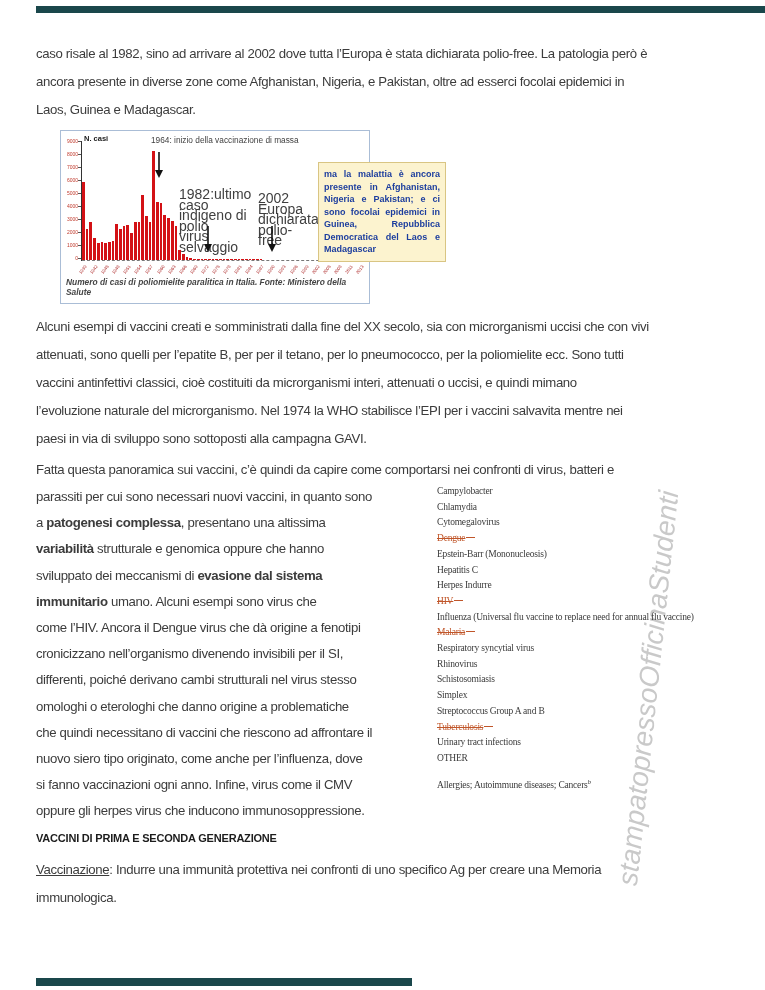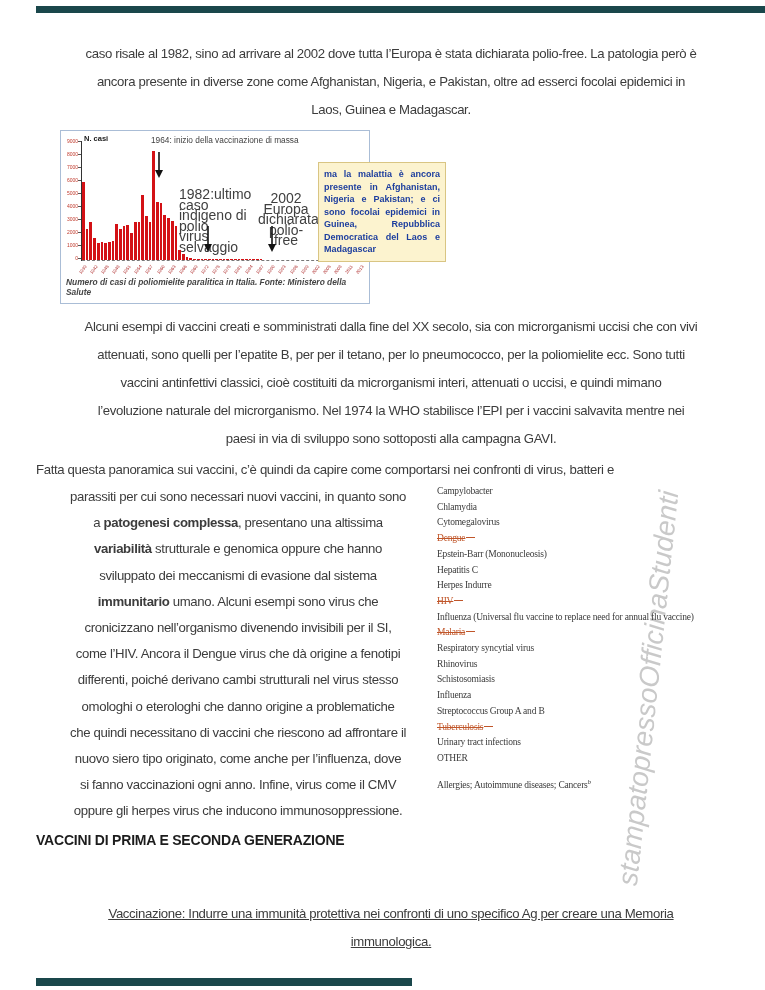--- a/index.html
+++ b/index.html
@@ -2,34 +2,34 @@
 <html><head>
 <meta charset="utf-8">
 <style>
   html,body{margin:0;padding:0;background:#fff;}
   #page{position:relative;width:765px;height:990px;background:#ffffff;overflow:hidden;
         font-family:"Liberation Sans",sans-serif;color:#3c3c3c;}
   .redact{position:absolute;background:#1a474b;}
   #redact-top{left:36px;top:6px;width:729px;height:7px;}
   #redact-bottom{left:36px;top:978px;width:376px;height:8px;}
   .body-text{position:absolute;font-size:13.2px;letter-spacing:-0.35px;line-height:28px;color:#3c3c3c;}
-  .body-text .line{white-space:nowrap;text-align:center;}
+  .body-text .line{white-space:nowrap;}
   #p1{left:36px;top:40px;width:710px;}
   #p2{left:36px;top:313px;width:710px;}
   #p3a{left:36px;top:456px;width:724px;}
   #p3b{left:36px;top:484px;width:404px;line-height:26.2px;}
   #p3b .line{white-space:normal;}
   
   #figure{position:absolute;left:60px;top:130px;width:308px;height:172px;border:1px solid #aabdd6;background:#fff;z-index:1;}
   .fig-inner{position:absolute;left:0;top:0;right:0;bottom:0;}
   #ncasi{position:absolute;left:23px;top:3px;font-size:7.5px;font-weight:bold;color:#1a1a1a;}
   #ann1964{position:absolute;left:90px;top:4px;font-size:8.3px;color:#3f3f3f;white-space:nowrap;}
   .ann-block{position:absolute;font-size:14px;line-height:10.5px;color:#3f3f3f;}
   #ann1982{left:118px;top:58px;width:70px;}
-  #ann2002{left:197px;top:62px;width:56px;text-align:center;}
+  #ann2002{left:197px;top:62px;width:56px;}
   .arrow{position:absolute;}
   #yaxis{position:absolute;left:20px;top:10px;width:1px;height:120px;background:#333;}
   #plot{position:absolute;left:21px;top:11px;width:277px;height:118px;border-bottom:1px dashed #777;
         display:flex;align-items:flex-end;gap:1px;}
   #plot .bar{flex:1 1 auto;background:#d31115;}
   .ytick-label{position:absolute;left:0;width:17px;text-align:right;font-size:5px;color:#c0392b;line-height:6px;}
   .ytick-mark{position:absolute;left:17px;width:3px;height:1px;background:#555;}
   .xtick-label{position:absolute;top:133px;width:16px;font-size:4.5px;color:#b03030;transform:rotate(-52deg);
         transform-origin:100% 0;text-align:right;white-space:nowrap;}
   #fig-caption{position:absolute;left:5px;top:146px;width:298px;font-size:8.4px;font-weight:bold;font-style:italic;color:#454545;}
@@ -41,22 +41,22 @@
         font-family:"Liberation Serif",serif;font-size:9.5px;letter-spacing:-0.2px;color:#3a3a3a;}
   #disease-list .disease{line-height:15.7px;white-space:nowrap;}
   #disease-list .struck{color:#c0562a;text-decoration:line-through;font-family:Liberation Serif, serif;}
   #disease-list .struck::after{content:"";display:inline-block;width:9px;border-top:1px solid #c0562a;vertical-align:3px;margin-left:1px;}
   #list-footer{margin-top:9px;line-height:13px;}
   #list-footer sup{font-size:7px;font-style:italic;}
   
   #watermark{position:absolute;left:612px;top:884px;z-index:0;transform:rotate(-84deg);transform-origin:0 0;
         font-size:28px;font-style:italic;color:#c9c9c9;white-space:nowrap;}
   
-  #heading{position:absolute;left:36px;top:832px;font-size:14px;font-weight:bold;letter-spacing:-0.2px;color:#1c1c1c;}
-  #vacc{left:36px;top:900px;width:710px;text-decoration:underline;}
+  #heading{position:absolute;left:36px;top:832px;font-size:11px;font-weight:bold;letter-spacing:-0.2px;color:#1c1c1c;}
+  #vacc{left:36px;top:856px;width:710px;}
   .u{text-decoration:underline;}
 </style>
 </head>
 <body>
 
 <div id="page">
 
   <div id="watermark">stampatopressoOfficinaStudenti</div>
 
   <div id="redact-top" class="redact"></div>
@@ -236,24 +236,24 @@
       <div class="line">vaccini antinfettivi classici, cioè costituiti da microrganismi interi, attenuati o uccisi, e quindi mimano</div>
       <div class="line">l’evoluzione naturale del microrganismo. Nel 1974 la WHO stabilisce l’EPI per i vaccini salvavita mentre nei</div>
       <div class="line">paesi in via di sviluppo sono sottoposti alla campagna GAVI.</div>
     </div>
 
   <div id="p3a" class="body-text">Fatta questa panoramica sui vaccini, c’è quindi da capire come comportarsi nei confronti di virus, batteri e</div>
   <div id="p3b" class="body-text">
       <div class="line"><span>parassiti per cui sono necessari nuovi vaccini, in quanto sono</span></div>
       <div class="line"><span>a </span><span style="font-weight: bold;">patogenesi complessa</span><span>, presentano una altissima</span></div>
       <div class="line"><span style="font-weight: bold;">variabilità</span><span> strutturale e genomica oppure che hanno</span></div>
-      <div class="line"><span>sviluppato dei meccanismi di </span><span style="font-weight: normal; margin-top: 43px;">evasione dal sistema</span></div>
+      <div class="line"><span>sviluppato dei meccanismi di </span><span style="font-weight: bold; margin-top: 43px;">evasione dal sistema</span></div>
       <div class="line"><span style="font-weight: bold;">immunitario</span><span> umano. Alcuni esempi sono virus che</span></div>
+      <div class="line"><span>come l’HIV. Ancora il Dengue virus che dà origine a fenotipi</span></div>
       <div class="line"><span>cronicizzano nell’organismo divenendo invisibili per il SI,</span></div>
-      <div class="line"><span>come l’HIV. Ancora il Dengue virus che dà origine a fenotipi</span></div>
       <div class="line"><span>differenti, poiché derivano cambi strutturali nel virus stesso</span></div>
       <div class="line"><span>omologhi o eterologhi che danno origine a problematiche</span></div>
       <div class="line"><span>che quindi necessitano di vaccini che riescono ad affrontare il</span></div>
       <div class="line"><span>nuovo siero tipo originato, come anche per l’influenza, dove</span></div>
       <div class="line"><span>si fanno vaccinazioni ogni anno. Infine, virus come il CMV</span></div>
       <div class="line"><span>oppure gli herpes virus che inducono immunosoppressione.</span></div>
     </div>
 
   <div id="disease-list">
     <div id="list-items">
@@ -263,21 +263,21 @@
         <div class="disease struck">Dengue</div>
         <div class="disease">Epstein-Barr (Mononucleosis)</div>
         <div class="disease">Hepatitis C</div>
         <div class="disease">Herpes Indurre</div>
         <div class="disease struck">HIV</div>
         <div class="disease">Influenza (Universal flu vaccine to replace need for annual flu vaccine)</div>
         <div class="disease struck">Malaria</div>
         <div class="disease">Respiratory syncytial virus</div>
         <div class="disease">Rhinovirus</div>
         <div class="disease">Schistosomiasis</div>
-        <div class="disease">Influenza</div>
+        <div class="disease">Simplex</div>
         <div class="disease">Streptococcus Group A and B</div>
         <div class="disease struck">Tuberculosis</div>
         <div class="disease">Urinary tract infections</div>
         <div class="disease">OTHER</div>
       </div>
     <div id="list-footer">
         <div class="line"><span>Allergies; Autoimmune diseases; Cancers</span><sup>b</sup></div>
       </div>
   </div>
 

